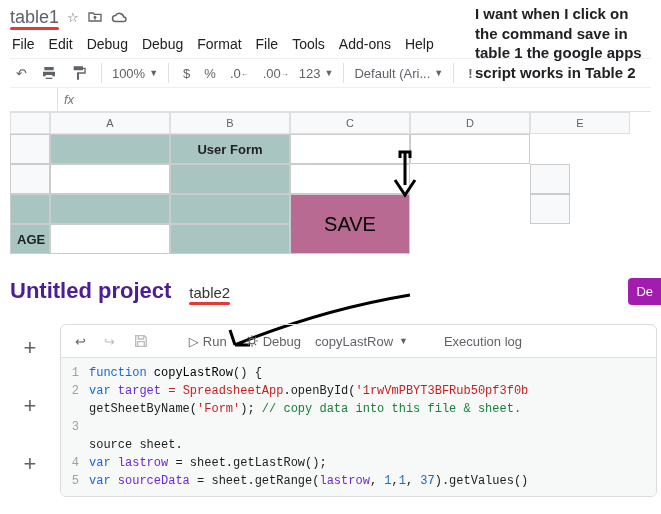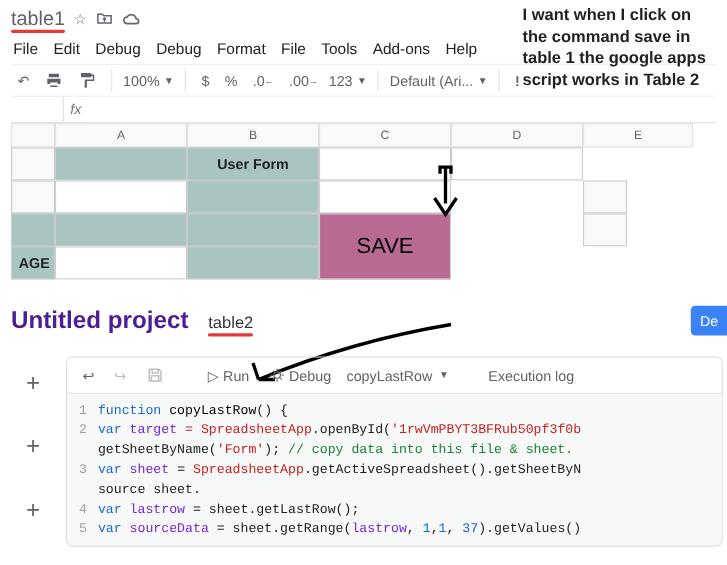--- a/index.html
+++ b/index.html
@@ -33,21 +33,21 @@
   .teal { background: #a9c5c1; }
   .white { background: #fff; }
   .merged-title { grid-column: 2 / span 2; justify-content: center; font-weight: bold; }
   .save-btn { background: #b96a92; color: #000; font-size: 20px; justify-content: center; cursor: pointer; grid-column: 4; grid-row: span 2; height: auto; }
   
   
   .script { margin-top: 24px; position: relative; }
   .script-header { display: flex; align-items: baseline; gap: 18px; padding: 0 10px; }
   .script-title { font-size: 22px; color: #4c1d95; font-weight: 700; }
   .script-tab { font-size: 15px; color: #333; position: relative; }
-  .deploy { position: absolute; right: 0; top: 0; background: #3b82f6; color: #fff; padding: 6px 8px; font-size: 13px; border-radius: 4px 0 0 4px; }
+  .deploy { position: absolute; right: 0; top: 0; background: #a21caf; color: #fff; padding: 6px 8px; font-size: 13px; border-radius: 4px 0 0 4px; }
   
   .script-body { display: flex; margin-top: 20px; }
   .left-rail { width: 60px; display: flex; flex-direction: column; align-items: center; gap: 30px; padding-top: 10px; }
   .railbtn { width: 28px; height: 28px; display: flex; align-items: center; justify-content: center; font-size: 22px; color: #5f6368; cursor: pointer; }
   
   .editor-wrap { flex: 1; border: 1px solid #dadce0; border-radius: 6px; overflow: hidden; margin-right: 4px; }
   .editor-toolbar { display: flex; align-items: center; gap: 10px; padding: 6px 10px; border-bottom: 1px solid #e0e0e0; font-size: 13px; color: #5f6368; }
   .etbtn { display: flex; align-items: center; gap: 4px; cursor: pointer; padding: 2px 4px; }
   .etbtn.disabled { color: #bdbdbd; }
   .func-select { display: flex; align-items: center; gap: 4px; }
@@ -244,21 +244,20 @@
         <div class="codeline">
             <span class="lineno">2</span>
             <span><span class="kw">var</span> <span class="var">target</span> <span class="op">=</span> <span class="typ">SpreadsheetApp</span><span>.openById(</span><span class="str">'1rwVmPBYT3BFRub50pf3f0b</span></span>
           </div>
         <div class="codeline">
             <span class="lineno"></span>
             <span style="padding-left:0"><span>getSheetByName(</span><span class="str">'Form'</span><span>);</span> <span class="cmt">// copy data into this file &amp; sheet.</span></span>
           </div>
         <div class="codeline">
             <span class="lineno">3</span>
-            <span><span class="kw">var</span> <span class="var">sheet</span><span> = </span><span class="typ">SpreadsheetApp</span><span>.getActiveSpreadsheet().getSheetByN</span></span>
           </div>
         <div class="codeline">
             <span class="lineno"></span>
             <span>source sheet.</span>
           </div>
         <div class="codeline">
             <span class="lineno">4</span>
             <span><span class="kw">var</span> <span class="var">lastrow</span><span> = sheet.getLastRow();</span></span>
           </div>
         <div class="codeline">

